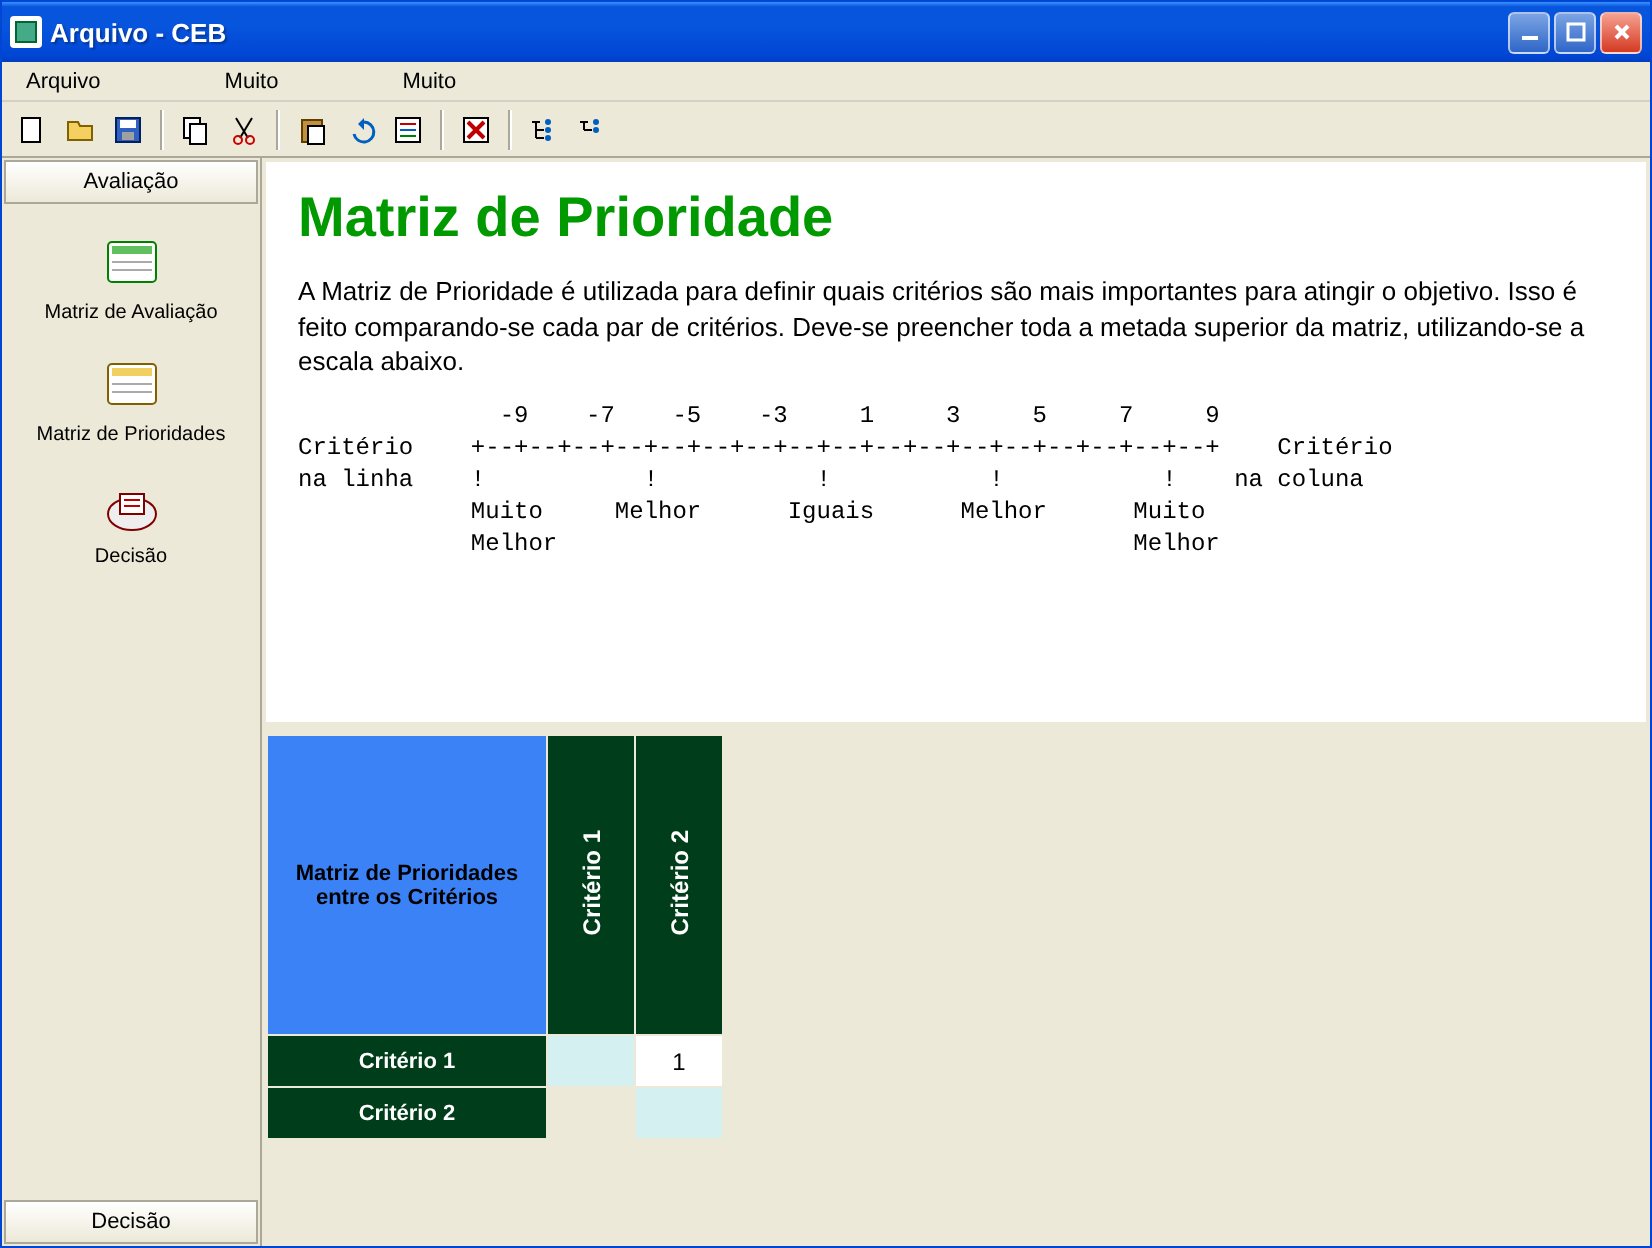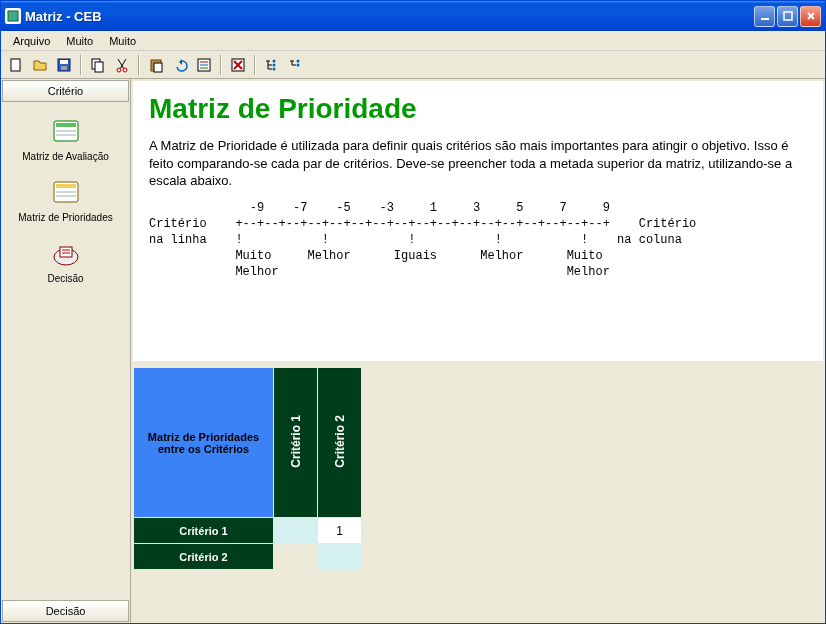--- a/index.html
+++ b/index.html
@@ -53,20 +53,21 @@
 .win-btn.min, .win-btn.max { background: linear-gradient(to bottom,#7ba4e3,#2f66c8); }
 .win-btn.close { background: linear-gradient(to bottom,#f5a090,#d43a22); }
 
 .menubar {
   height: 20px;
   background: #ece9d8;
   display: flex;
   align-items: center;
   padding: 0 4px;
   border-bottom: 1px solid #d4d0c8;
+  gap: 46px;
 }
 .menu-item {
   padding: 2px 8px;
   font-size: 11px;
 }
 
 .toolbar {
   height: 28px;
   background: #ece9d8;
   border-bottom: 1px solid #aca899;
@@ -231,21 +232,21 @@
 <body>
 
 <div class="window">
 
   <div class="titlebar">
     <div class="titlebar-icon">
       <svg width="12" height="12" viewBox="0 0 12 12">
           <rect x="1" y="1" width="10" height="10" fill="#4a8" stroke="#063"></rect>
         </svg>
     </div>
-    <div class="titlebar-text">Matriz - CEB</div>
+    <div class="titlebar-text">Arquivo - CEB</div>
     <div class="win-buttons">
       <div class="win-btn min">
           <svg width="10" height="10">
             <rect x="1" y="7" width="8" height="2" fill="#fff"></rect>
           </svg>
         </div>
       <div class="win-btn max">
           <svg width="10" height="10">
             <rect x="1" y="1" width="8" height="8" fill="none" stroke="#fff" stroke-width="1.5"></rect>
           </svg>
@@ -346,21 +347,21 @@
           <line x1="4" y1="8" x2="8" y2="8" stroke="#000"></line>
           <circle cx="10" cy="4" r="1.5" fill="#0060c0"></circle>
           <circle cx="10" cy="8" r="1.5" fill="#0060c0"></circle>
         </svg>
       </div>
   </div>
 
   <div class="main-area">
 
     <div class="sidebar">
-      <div class="side-tab">Critério</div>
+      <div class="side-tab">Avaliação</div>
       <div class="side-content">
         <div class="side-item">
           <svg class="side-item-icon" viewBox="0 0 32 32">
               <rect x="4" y="4" width="24" height="20" rx="2" fill="#fff" stroke="#008000"></rect>
               <rect x="6" y="6" width="20" height="4" fill="#60c060"></rect>
               <line x1="6" y1="14" x2="26" y2="14" stroke="#aaa"></line>
               <line x1="6" y1="18" x2="26" y2="18" stroke="#aaa"></line>
             </svg>
           <span>Matriz de Avaliação</span>
         </div>

